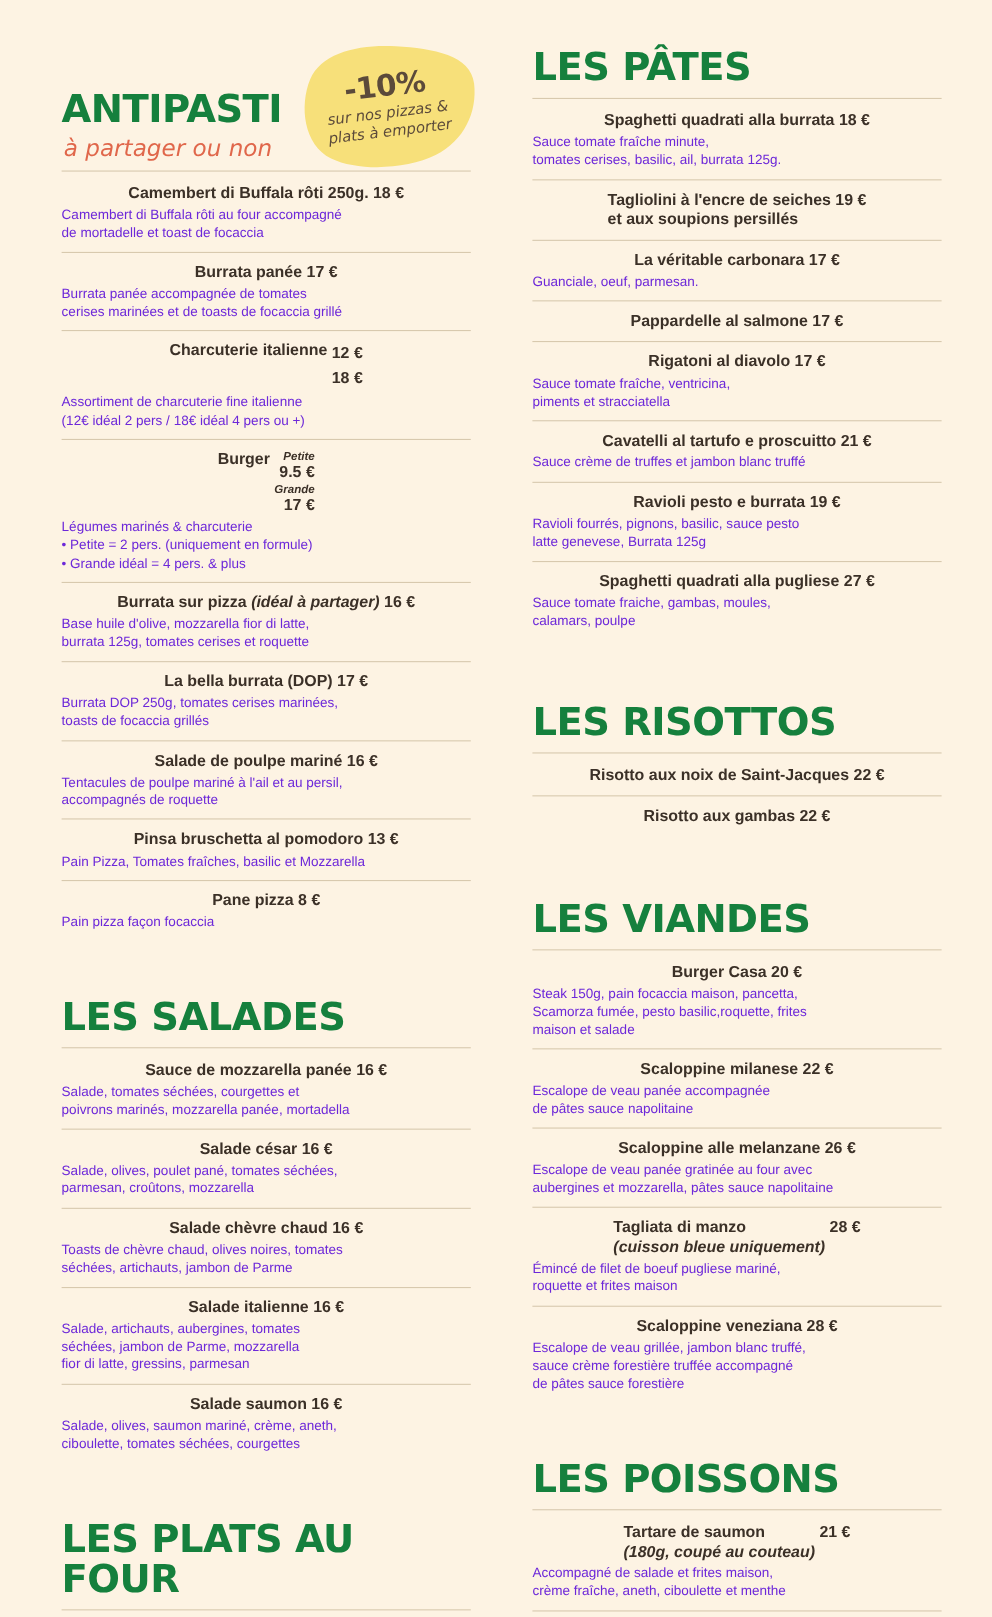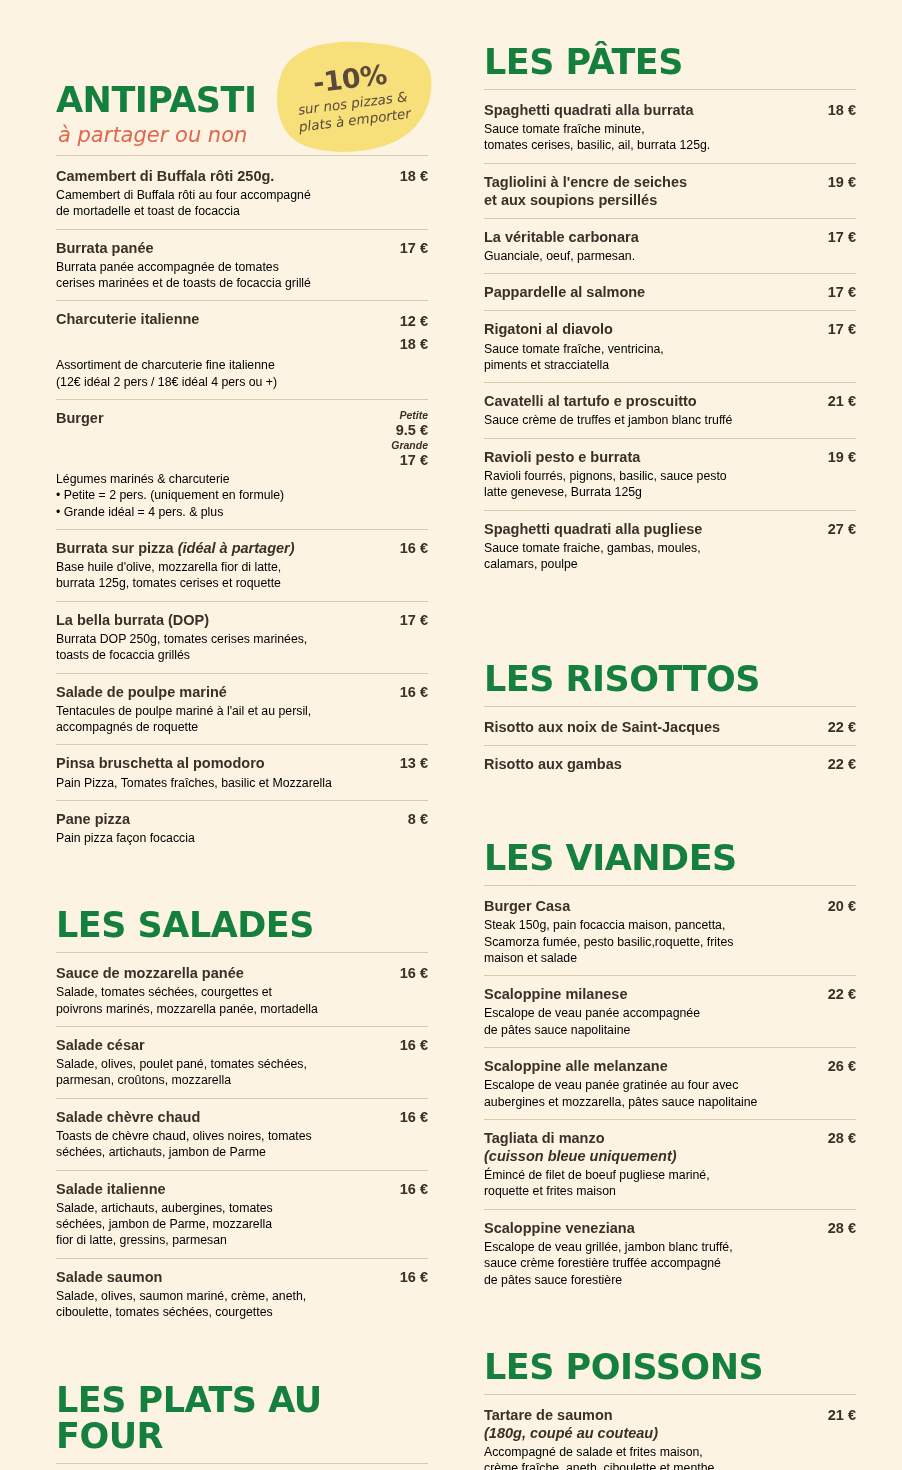--- a/index.html
+++ b/index.html
@@ -50,21 +50,21 @@
     margin: 8px 0 0 0;
   }
   .items { margin-top: 2px; }
   .item {
     padding: 9px 0 9px 0;
     border-bottom: 1.5px solid #d8c9ae;
   }
   .item:last-child { border-bottom: none; }
   .item-head {
     display: flex;
-    justify-content: space-between;
+    justify-content: center;
     align-items: flex-start;
     gap: 4px;
   }
   .item-name {
     font-weight: bold;
     font-size: 14.5px;
     color: #3b3027;
     line-height: 1.25;
   }
   .item-name .it { font-style: italic; font-weight: bold; }
@@ -72,21 +72,21 @@
     font-weight: bold;
     font-size: 14.5px;
     color: #3b3027;
     white-space: nowrap;
     text-align: right;
     line-height: 1.25;
   }
   .item-desc {
     font-size: 12.3px;
     line-height: 1.33;
-    color: #000000;
+    color: #6d28d9;
     margin-top: 2px;
     white-space: pre-line;
   }
   .price-stack { text-align: right; line-height: 1.2; }
   .price-stack .lbl {
     font-size: 10.5px;
     font-style: italic;
     font-weight: bold;
     color: #3b3027;
     display: block;
@@ -394,21 +394,21 @@
             <div class="item-name">Spaghetti quadrati alla pugliese</div>
             <div class="item-price">27 €</div>
           </div>
           <div class="item-desc">Sauce tomate fraiche, gambas, moules,
 calamars, poulpe</div>
         </div>
 
       </div>
     </section>
 
-    <section style="margin-top:80px">
+    <section style="margin-top:58px">
       <h1 class="section">LES RISOTTOS</h1>
       <hr class="rule">
       <div class="items">
 
         <div class="item">
           <div class="item-head">
             <div class="item-name">Risotto aux noix de Saint-Jacques</div>
             <div class="item-price">22 €</div>
           </div>
         </div>

